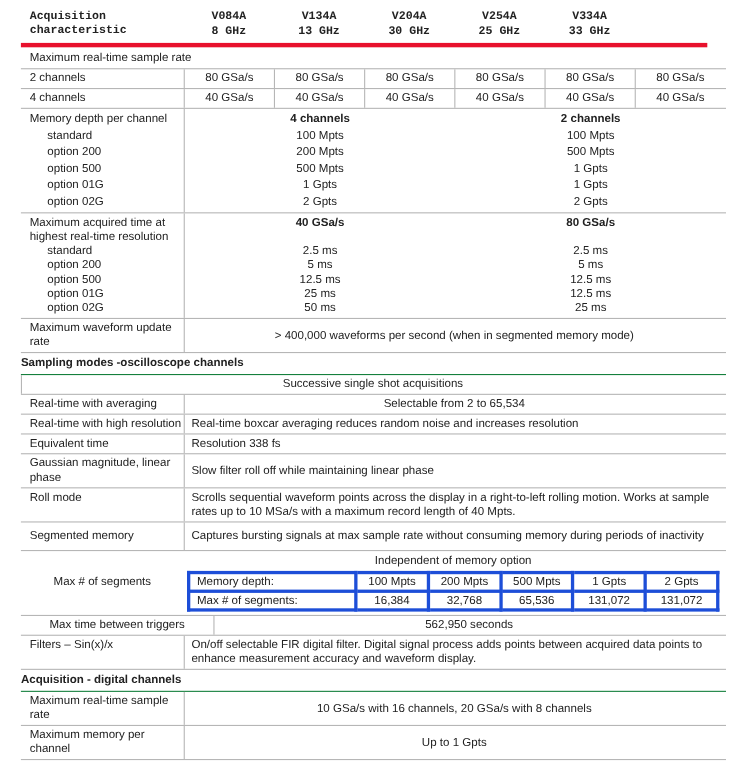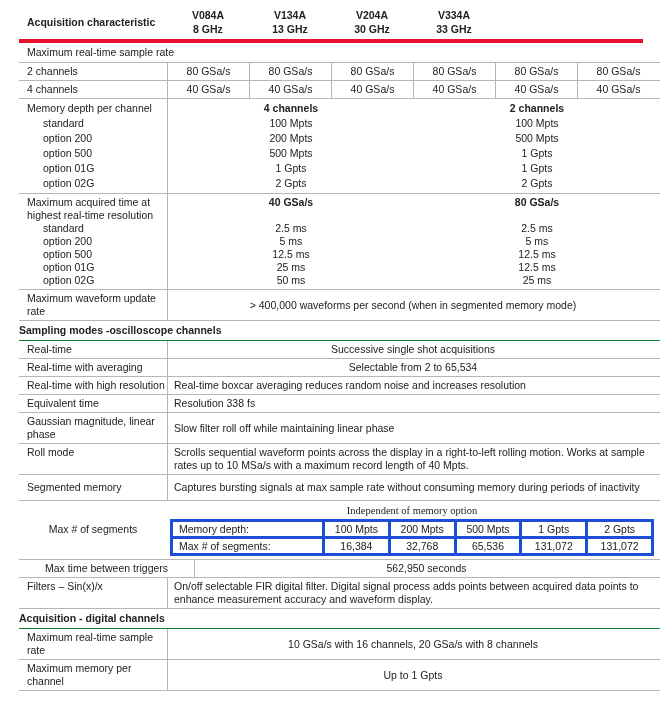--- a/index.html
+++ b/index.html
@@ -2,21 +2,21 @@
 <html><head>
 <meta charset="utf-8">
 <style>
   html,body{margin:0;padding:0;background:#fff;}
   body{width:671px;height:702px;overflow:hidden;
        font-family:"Liberation Sans",sans-serif;font-size:10.5px;color:#222;}
   .doc{margin:3px 0 0 19px;width:641px;}
   .b{font-weight:bold;}
   .nw{white-space:nowrap;}
   
-  .hrow{display:flex;padding:5px 0 3px 0;}
+  .hrow{display:flex;padding:5px 0 3px 0;font-family:Liberation Mono, monospace;}
   .hlc{flex:0 0 148px;box-sizing:border-box;padding-left:8px;display:flex;align-items:center;font-weight:bold;line-height:13px;}
   .hc{flex:0 0 82px;text-align:center;font-weight:bold;line-height:14px;}
   .redbar{height:4px;background:#e8112d;width:624px;}
   
   .row{display:flex;align-items:stretch;border-bottom:1px solid #b6b6b6;}
   .lc{flex:0 0 148px;box-sizing:border-box;padding:2px 2px 2px 8px;line-height:13px;}
   .lc175{flex:0 0 175px;box-sizing:border-box;padding:2px;line-height:13px;display:flex;align-items:center;justify-content:center;text-align:center;}
   .vc{flex:1;border-left:1px solid #b6b6b6;box-sizing:border-box;line-height:13px;padding:2px 8px 2px 6px;display:flex;align-items:center;}
   .vc.center{justify-content:center;text-align:center;}
   .cc{flex:0 0 82px;border-left:1px solid #b6b6b6;box-sizing:border-box;text-align:center;line-height:13px;padding:2px 0;}
@@ -29,21 +29,21 @@
   .bl-data{flex:1;border-left:1px solid #b6b6b6;box-sizing:border-box;padding:2px 0;}
   .bl-line{display:flex;}
   .bl-half{width:50%;text-align:center;}
   .sub{padding-left:16px;}
   .lh15 .bl-label div,.lh15 .bl-line,.lh15 .empty{line-height:15px;height:15px;}
   .lh13 .bl-label div,.lh13 .bl-line,.lh13 .empty{line-height:13px;height:13px;}
   
   .segrow{display:flex;align-items:center;border-bottom:1px solid #b6b6b6;padding:2px 0 3px 0;}
   .seg-label{flex:0 0 148px;display:flex;align-items:center;justify-content:center;text-align:center;line-height:13px;}
   .seg-area{flex:1;box-sizing:border-box;padding:0 6px 0 3px;}
-  .seg-note{text-align:center;line-height:15px;font-family:Liberation Serif, serif;}
+  .seg-note{text-align:center;line-height:15px;}
   .seg-table{width:100%;border-collapse:collapse;table-layout:fixed;margin-top:1px;}
   .seg-table td{border:3px solid #1d4ed8;line-height:14px;padding:0 3px;text-align:center;}
   .seg-table td.l{text-align:left;padding-left:6px;}
   .seg-table col.first{width:152px;}
 </style>
 </head>
 <body>
 
 <div class="doc">
 
@@ -53,20 +53,24 @@
       <div>V084A</div>
       <div>8 GHz</div>
     </div>
     <div class="hc">
       <div>V134A</div>
       <div>13 GHz</div>
     </div>
     <div class="hc">
       <div>V204A</div>
       <div>30 GHz</div>
+    </div>
+    <div class="hc">
+      <div>V254A</div>
+      <div>25 GHz</div>
     </div>
     <div class="hc">
       <div>V334A</div>
       <div>33 GHz</div>
     </div>
   </div>
   <div class="redbar"></div>
 
   <div class="sectlabel nw">Maximum real-time sample rate</div>
 
@@ -166,21 +170,20 @@
   </div>
 
   <div class="row">
     <div class="lc">Maximum waveform update rate</div>
     <div class="vc center">&gt; 400,000 waveforms per second (when in segmented memory mode)</div>
   </div>
 
   <div class="stitle">Sampling modes -oscilloscope channels</div>
 
   <div class="row">
-    <div class="lc nw">Real-time</div>
     <div class="vc center">Successive single shot acquisitions</div>
   </div>
   <div class="row">
     <div class="lc nw">Real-time with averaging</div>
     <div class="vc center">Selectable from 2 to 65,534</div>
   </div>
   <div class="row">
     <div class="lc nw">Real-time with high resolution</div>
     <div class="vc">Real-time boxcar averaging reduces random noise and increases resolution</div>
   </div>

